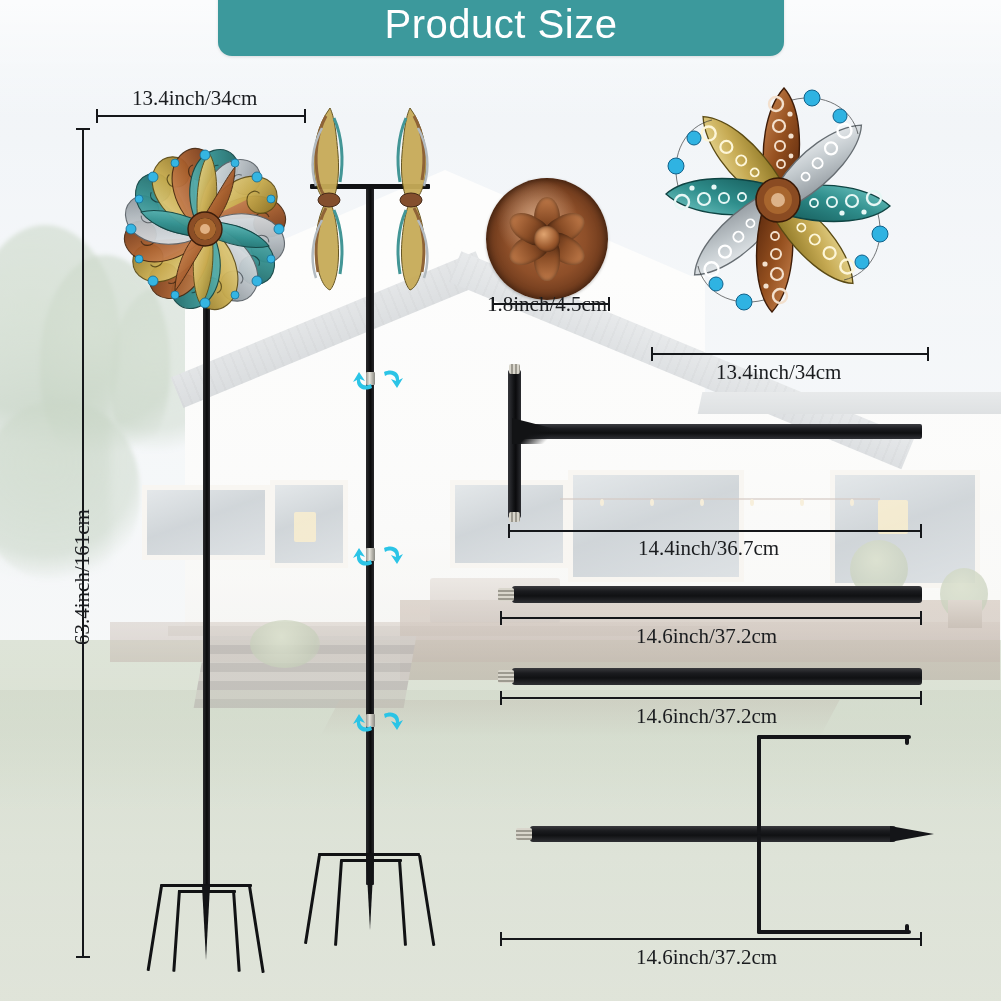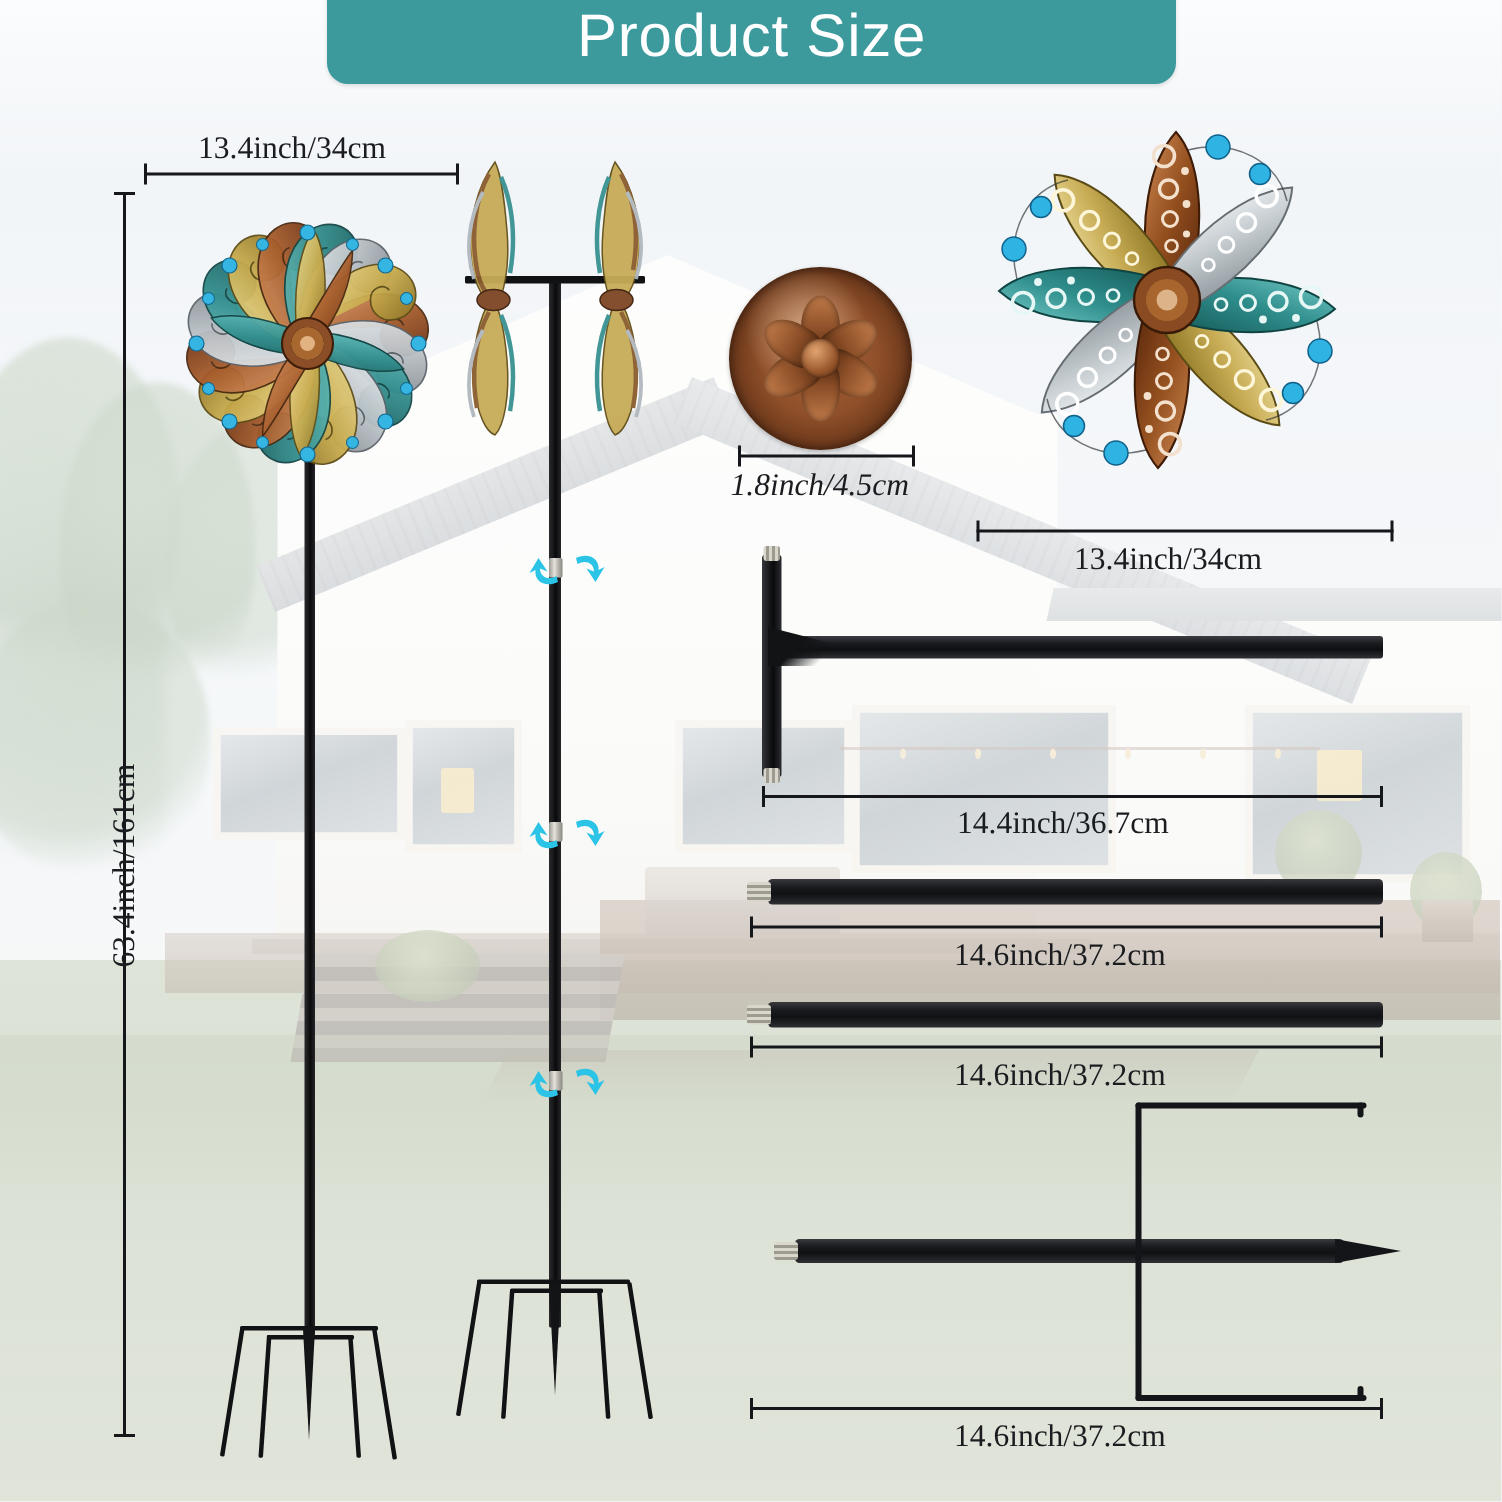--- a/index.html
+++ b/index.html
@@ -554,21 +554,21 @@
   <div class="medallion" style="left:486px; top:178px; width:122px; height:122px;">
     <div class="med-petal" style="transform: rotate(0deg);"></div>
     <div class="med-petal" style="transform: rotate(60deg);"></div>
     <div class="med-petal" style="transform: rotate(120deg);"></div>
     <div class="med-petal" style="transform: rotate(180deg);"></div>
     <div class="med-petal" style="transform: rotate(240deg);"></div>
     <div class="med-petal" style="transform: rotate(300deg);"></div>
     <div class="med-center"></div>
   </div>
   <div class="dim-h" style="left:492px; top:303px; width:118px;"></div>
-  <div class="dim-label" style="left:487px; top:313px;font-style:italic;">1.8inch/4.5cm</div>
+  <div class="dim-label" style="left:487px; top:294px;">1.8inch/4.5cm</div>
 
   <div class="wheel" style="left:650px; top:72px; width:256px; height:256px;">
     <svg width="256" height="256" viewBox="0 0 256 256">
       <defs>
         <linearGradient id="dTeal" x1="0" y1="0" x2="1" y2="1">
           <stop offset="0%" stop-color="#79cecb"></stop>
             <stop offset="50%" stop-color="#2f8e8c"></stop>
             <stop offset="100%" stop-color="#165c5b"></stop>
         </linearGradient>
         <linearGradient id="dGold" x1="0" y1="0" x2="1" y2="1">

